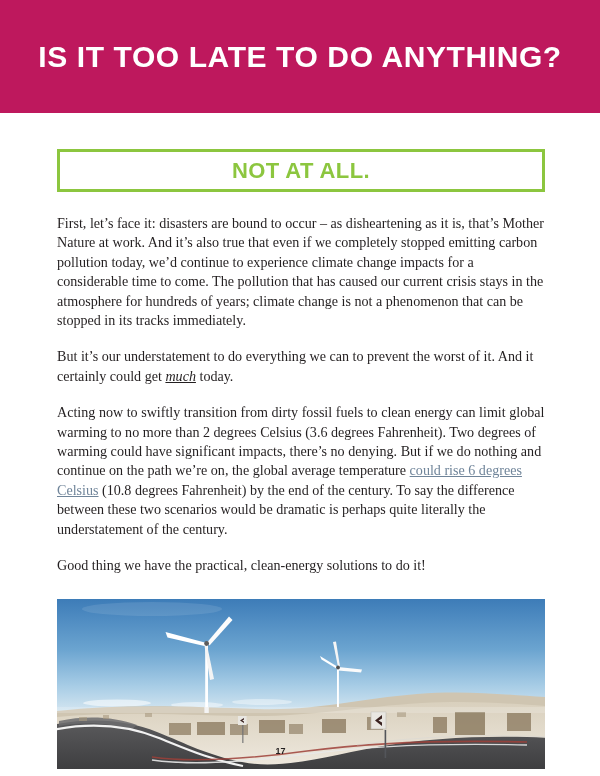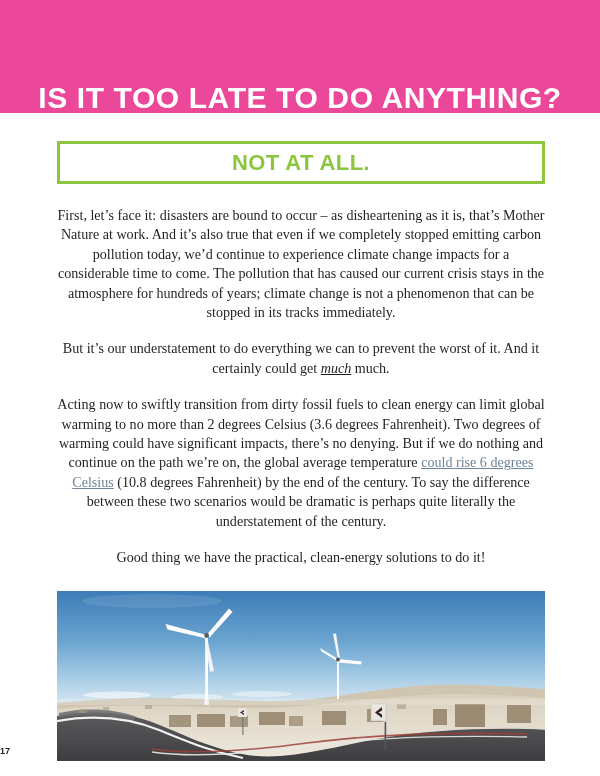--- a/index.html
+++ b/index.html
@@ -16,23 +16,23 @@
     color: #231f20;
   }
 
   
   .header-banner {
     position: absolute;
     left: 0;
     top: 0;
     width: 600px;
     height: 113px;
-    background: #ec4899;
+    background: #be185d;
     display: flex;
-    align-items: flex-end;
+    align-items: center;
     justify-content: center;
   }
   .header-title {
     font-family: "Liberation Sans", sans-serif;
     font-weight: bold;
     font-size: 30px;
     letter-spacing: 0.6px;
     color: #ffffff;
     text-align: center;
     line-height: 1;
@@ -42,21 +42,21 @@
   
   .page-body {
     position: absolute;
     left: 57px;
     top: 113px;
     width: 488px;
   }
 
   
   .callout-box {
-    margin-top: 28px;
+    margin-top: 36px;
     border: 3px solid #8cc63f;
     height: 43px;
     display: flex;
     align-items: center;
     justify-content: center;
     box-sizing: border-box;
     background: #ffffff;
   }
   .callout-text {
     font-family: "Liberation Sans", sans-serif;
@@ -69,21 +69,21 @@
 
   
   .body-copy {
     margin-top: 22px;
   }
   .paragraph {
     font-size: 14.1px;
     line-height: 19.4px;
     color: #231f20;
     margin: 0 0 17px 0;
-    text-align: center;
+    text-align: left;
   }
   .paragraph:last-child {
     margin-bottom: 16px;
   }
   .emph-much {
     font-weight: normal;
     font-style: italic;
     text-decoration: underline;
   }
   .inline-link {
@@ -106,20 +106,21 @@
     width: 100%;
     height: 100%;
   }
 
   
   .page-footer {
     position: absolute;
     left: 0;
     top: 740px;
     width: 561px;
+    text-align: center;
   }
   .page-number {
     font-family: "Liberation Sans", sans-serif;
     font-weight: bold;
     font-size: 9px;
     color: #231f20;
   }
 </style>
 </head>
 <body>
@@ -132,21 +133,21 @@
 
   <div class="callout-box">
     <div class="callout-text">NOT AT ALL.</div>
   </div>
 
   <div class="body-copy">
 
     <p class="paragraph">First, let’s face it: disasters are bound to occur – as disheartening as it is, that’s Mother Nature at work. And it’s also true that even if we completely stopped emitting carbon pollution today, we’d continue to experience climate change impacts for a considerable time to come. The pollution that has caused our current crisis stays in the atmosphere for hundreds of years; climate change is not a phenomenon that can be stopped in its tracks immediately.</p>
 
     <p class="paragraph">
-      <span>But it’s our understatement to do everything we can to prevent the worst of it. And it certainly could get </span><span class="emph-much">much</span><span> much.</span>
+      <span>But it’s our understatement to do everything we can to prevent the worst of it. And it certainly could get </span><span class="emph-much">much</span><span> today.</span>
     </p>
 
     <p class="paragraph">
       <span>Acting now to swiftly transition from dirty fossil fuels to clean energy can limit global warming to no more than 2 degrees Celsius (3.6 degrees Fahrenheit). Two degrees of warming could have significant impacts, there’s no denying. But if we do nothing and continue on the path we’re on, the global average temperature </span><a class="inline-link">could rise 6 degrees Celsius</a><span> (10.8 degrees Fahrenheit) by the end of the century. To say the difference between these two scenarios would be dramatic is perhaps quite literally the understatement of the century.</span>
     </p>
 
     <p class="paragraph">Good thing we have the practical, clean-energy solutions to do it!</p>
 
   </div>
 

